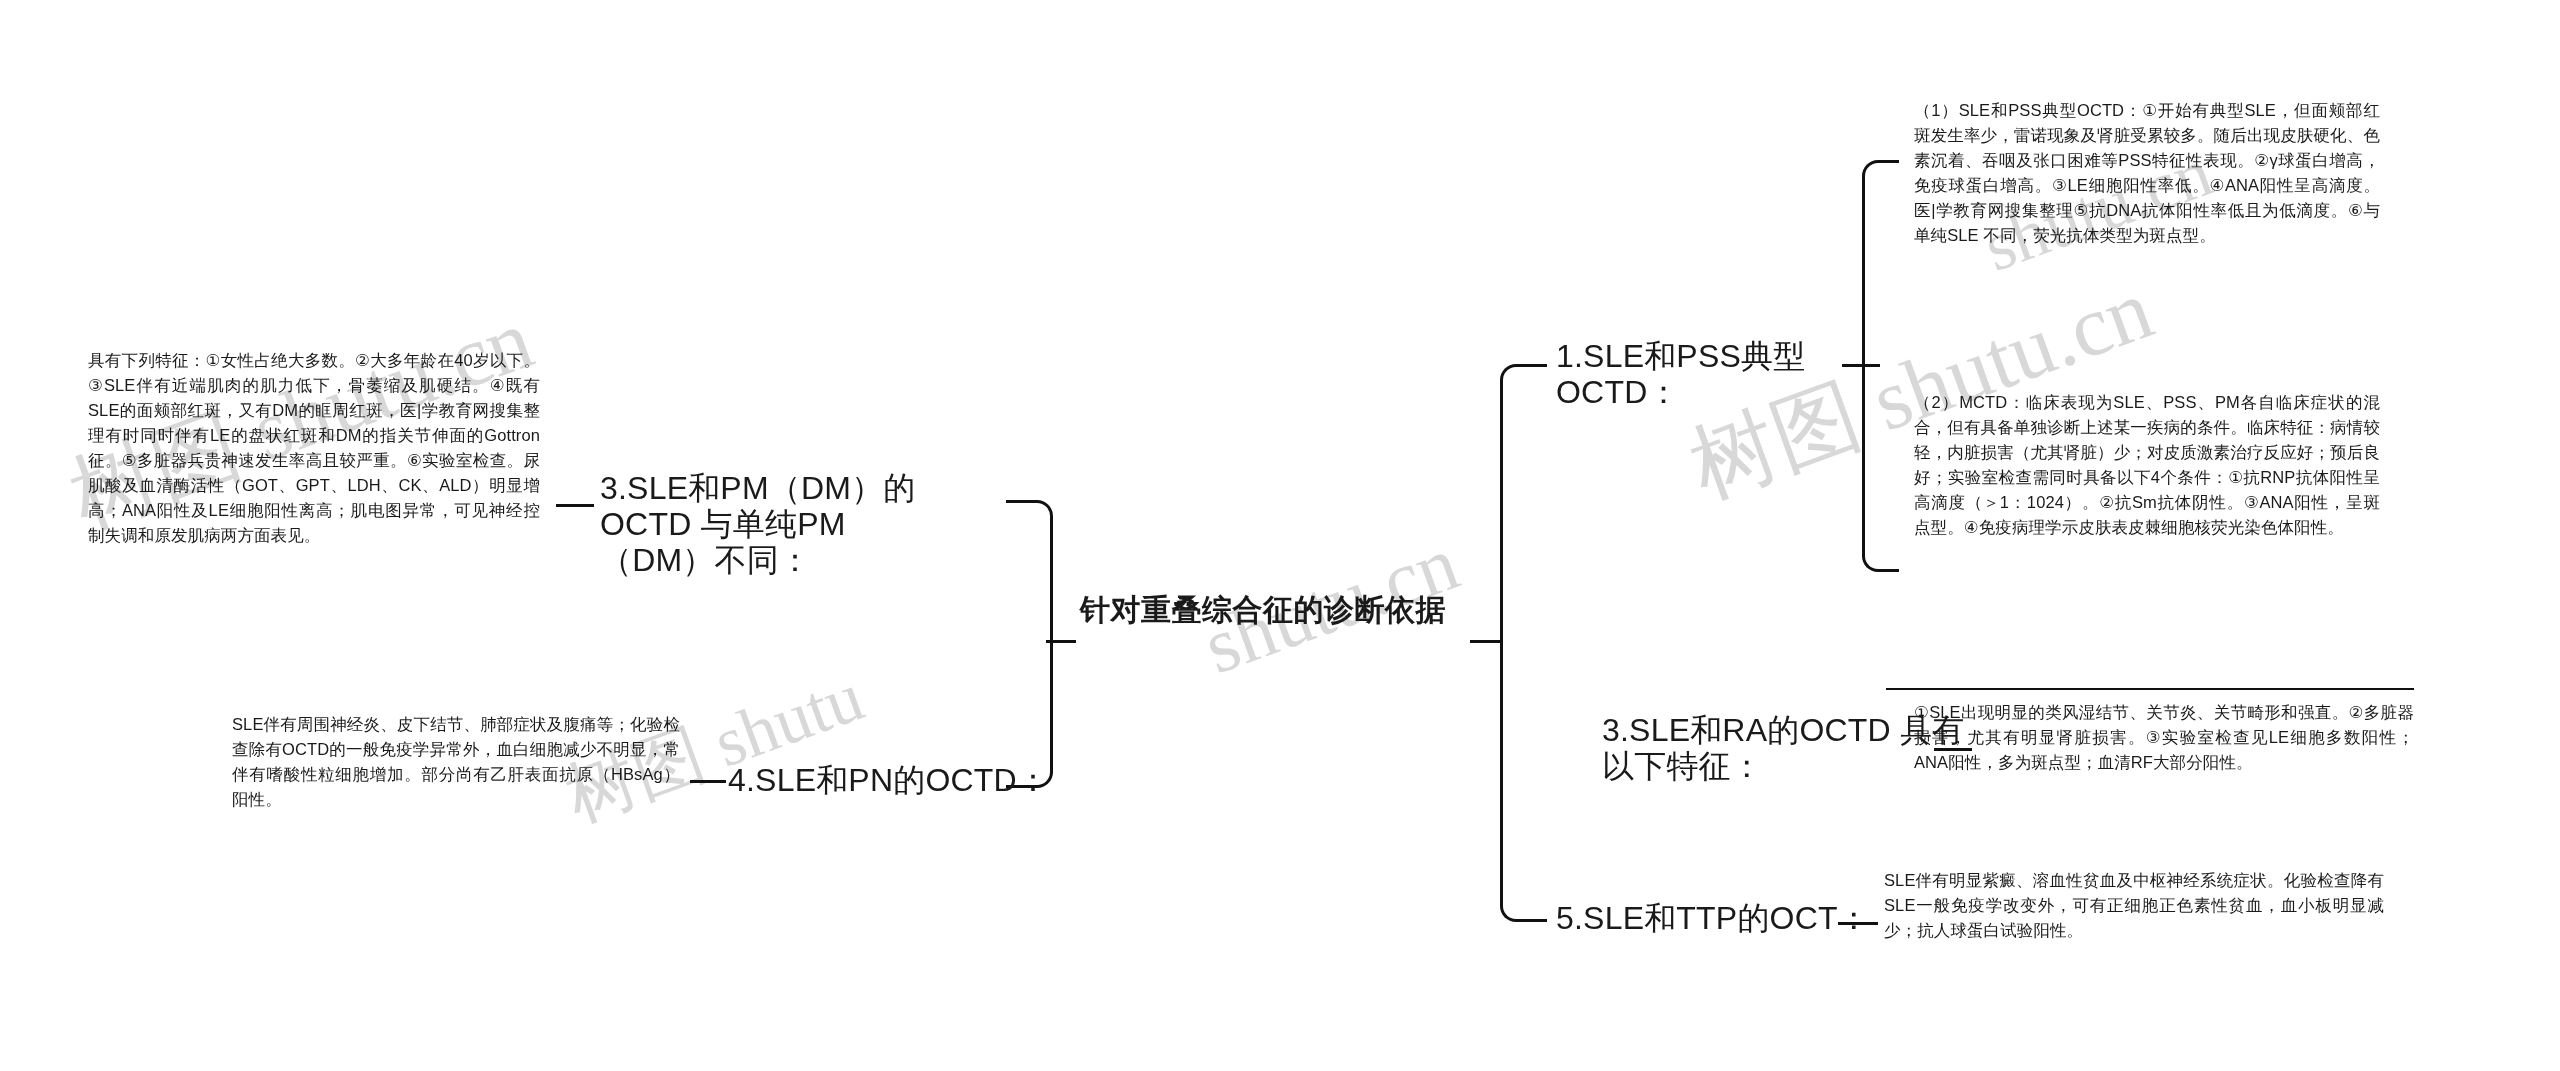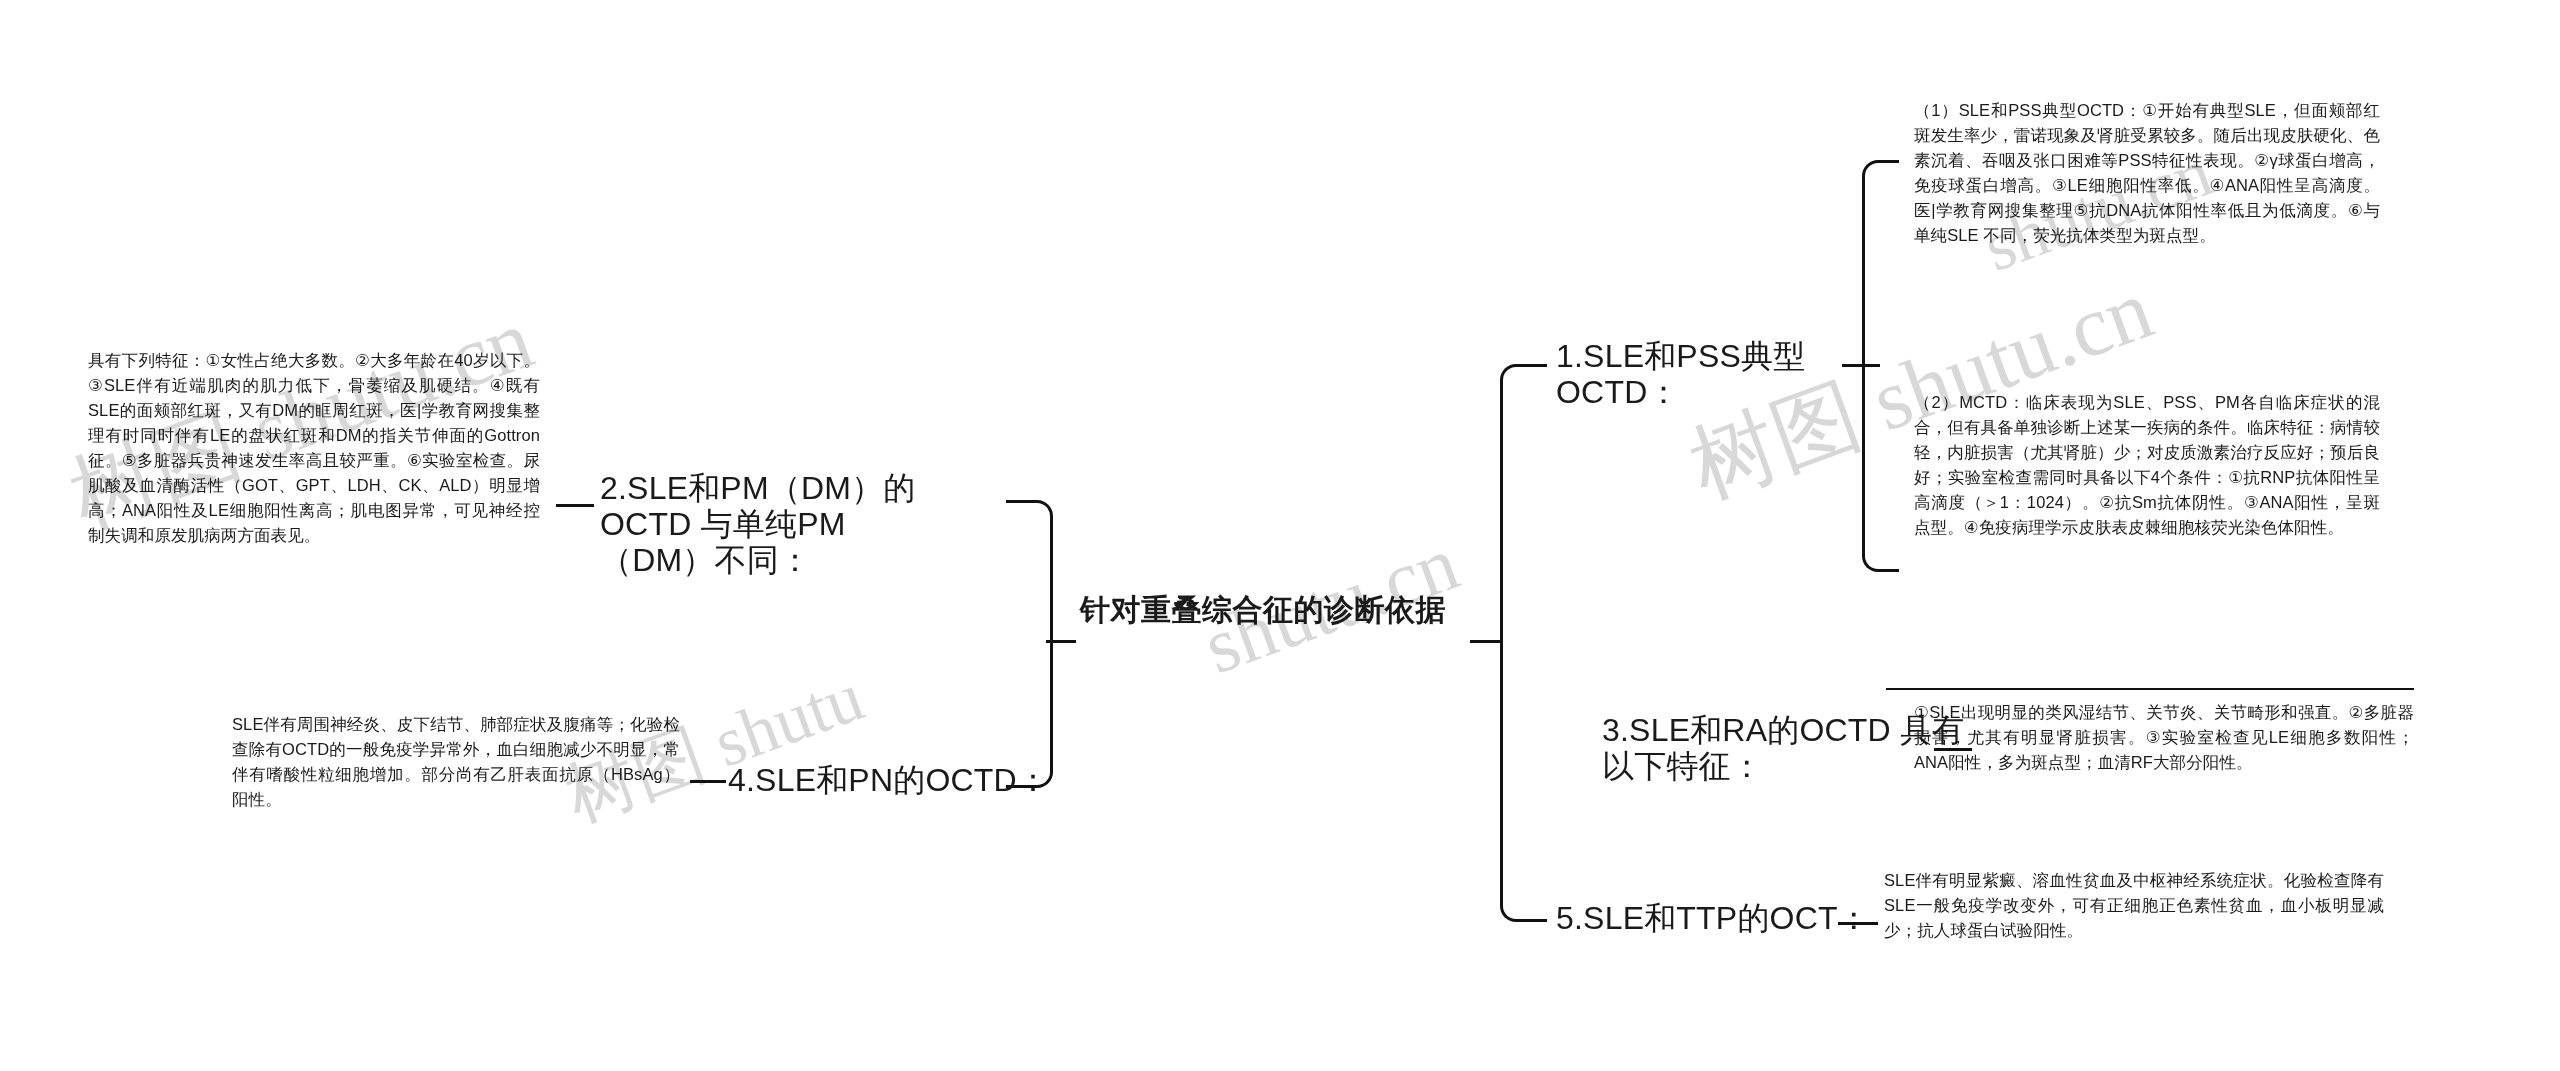--- a/index.html
+++ b/index.html
@@ -126,21 +126,21 @@
   <div class="wm wm-e">shutu.cn</div>
 
   <div id="detail-left-1" class="node detail">具有下列特征：①女性占绝大多数。②大多年龄在40岁以下。③SLE伴有近端肌肉的肌力低下，骨萎缩及肌硬结。④既有SLE的面颊部红斑，又有DM的眶周红斑，医|学教育网搜集整理有时同时伴有LE的盘状红斑和DM的指关节伸面的Gottron征。⑤多脏器兵贵神速发生率高且较严重。⑥实验室检查。尿肌酸及血清酶活性（GOT、GPT、LDH、CK、ALD）明显增高；ANA阳性及LE细胞阳性离高；肌电图异常，可见神经控制失调和原发肌病两方面表见。</div>
 
   <div id="detail-left-2" class="node detail">SLE伴有周围神经炎、皮下结节、肺部症状及腹痛等；化验检查除有OCTD的一般免疫学异常外，血白细胞减少不明显，常伴有嗜酸性粒细胞增加。部分尚有乙肝表面抗原（HBsAg）阳性。</div>
 
   <div class="line h-line" style="left:556px; top:504px; width:38px;"></div>
 
   <div class="line h-line" style="left:690px; top:780px; width:36px;"></div>
 
-  <div id="label-left-1" class="node branch-label">2.SLE和PM（DM）的OCTD 与单纯PM（DM）不同：</div>
+  <div id="label-left-1" class="node branch-label">3.SLE和PM（DM）的OCTD 与单纯PM（DM）不同：</div>
 
   <div id="label-left-2" class="node branch-label">4.SLE和PN的OCTD：</div>
 
   <div class="bracket bracket-left" style="left:1006px; top:500px; width:44px; height:282px;"></div>
 
   <div class="line h-line" style="left:1046px; top:640px; width:30px;"></div>
 
   <div id="root" class="node root-label">针对重叠综合征的诊断依据</div>
 
   <div class="line h-line" style="left:1470px; top:640px; width:32px;"></div>

